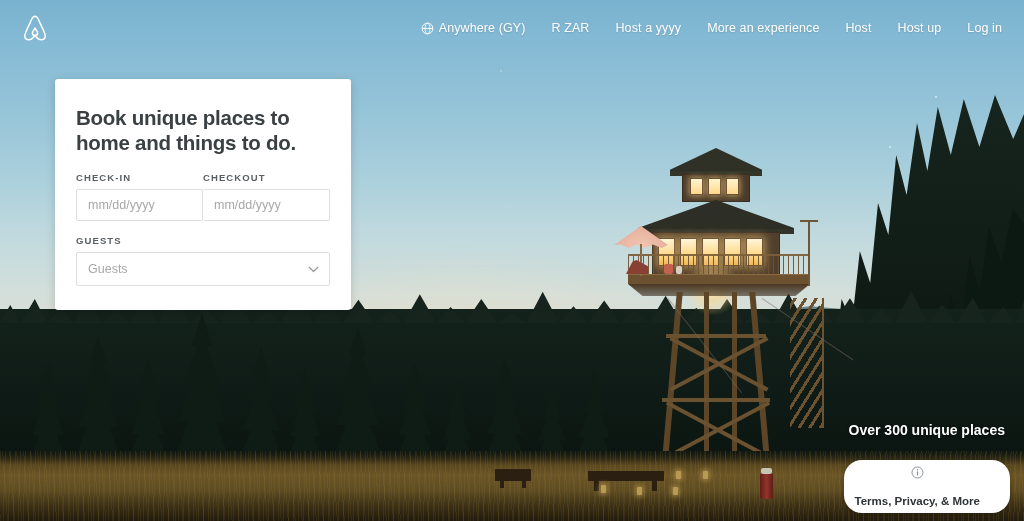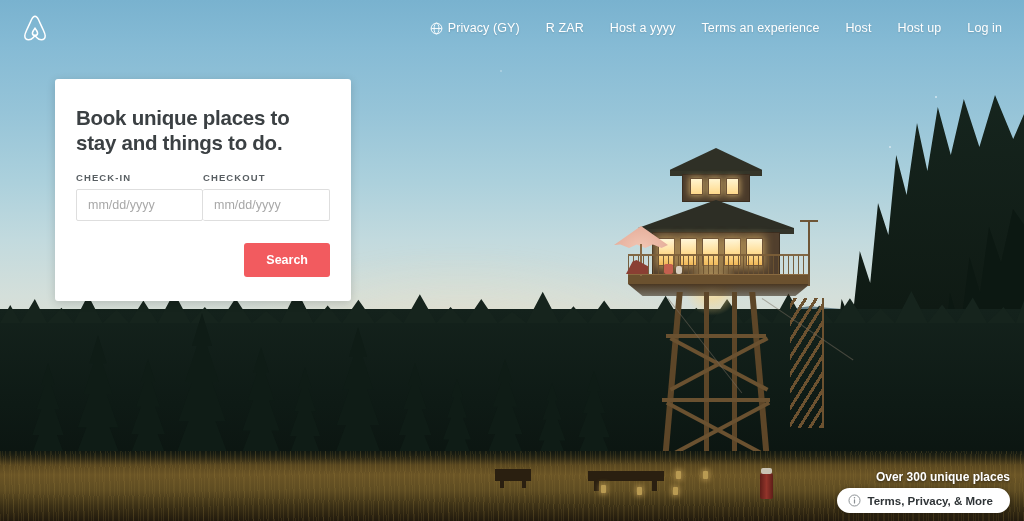--- a/index.html
+++ b/index.html
@@ -444,34 +444,36 @@
   
   .badge {
     position: absolute;
     right: 14px;
     bottom: 8px;
     text-align: right;
     z-index: 25;
   }
   .badge-caption {
     color: #ffffff;
-    font-size: 12px;
+    font-size: 14px;
     font-weight: bold;
-    margin-bottom: 4px;
+    margin-bottom: 22px;
     text-shadow: 0 1px 3px rgba(0,0,0,.6);
+    text-align: center;
   }
   .pill {
     display: inline-flex;
     align-items: center;
-    gap: 7px;
+    gap: 16px;
     background: #ffffff;
     border-radius: 18px;
-    padding: 6px 17px 6px 11px;
+    padding: 6px 30px 6px 11px;
     box-shadow: 0 1px 5px rgba(0,0,0,.3);
     cursor: pointer;
+    flex-direction: column;
   }
   .pill-text {
     font-size: 11.5px;
     font-weight: bold;
     color: #2f3437;
     white-space: nowrap;
   }
   .info-icon { width: 13px; height: 13px; display: block; flex: 0 0 auto; }
 </style>
 </head>
@@ -585,51 +587,57 @@
       </svg>
     </span>
 
     <nav class="nav">
       <div class="nav-item nav-lang">
         <svg class="globe" viewBox="0 0 16 16" aria-hidden="true">
           <circle cx="8" cy="8" r="6.6" fill="none" stroke="#ffffff" stroke-width="1.2"></circle>
           <ellipse cx="8" cy="8" rx="3" ry="6.6" fill="none" stroke="#ffffff" stroke-width="1.1"></ellipse>
           <line x1="1.6" y1="8" x2="14.4" y2="8" stroke="#ffffff" stroke-width="1.1"></line>
         </svg>
-        <span>Privacy (GY)</span>
+        <span>Anywhere (GY)</span>
       </div>
 
       <div class="nav-item">R ZAR</div>
       <div class="nav-item">Host a yyyy</div>
-      <div class="nav-item">Terms an experience</div>
+      <div class="nav-item">More an experience</div>
       <div class="nav-item">Host</div>
       <div class="nav-item">Host up</div>
       <div class="nav-item">Log in</div>
     </nav>
   </div>
 
   <div class="card">
-    <div class="card-title">Book unique places to stay and things to do.</div>
+    <div class="card-title">Book unique places to home and things to do.</div>
 
 
     <div class="row">
       <div class="col">
         <div class="field-label">CHECK-IN</div>
         <input class="text-input" type="text" placeholder="mm/dd/yyyy" style="">
       </div>
       <div class="col">
         <div class="field-label">CHECKOUT</div>
         <input class="text-input" type="text" placeholder="mm/dd/yyyy" style="">
       </div>
     </div>
 
-
-    <div class="actions">
-      <button class="search-btn">Search</button>
+    <div>
+      <div class="field-label" style="margin-top:14px;">GUESTS</div>
+      <div class="guests-wrap" style="margin-top:0;">
+        <input class="select-input" type="text" readonly="" value="Guests" style="">
+        <svg class="chev" viewBox="0 0 12 8" aria-hidden="true">
+          <polyline points="1,1.5 6,6.3 11,1.5" fill="none" stroke="#9a9a9a" stroke-width="1.4" stroke-linecap="round" stroke-linejoin="round"></polyline>
+        </svg>
+      </div>
     </div>
+
   </div>
 
   <div class="badge">
     <div class="badge-caption">Over 300 unique places</div>
     <div class="pill">
       <svg class="info-icon" viewBox="0 0 16 16" aria-hidden="true">
         <circle cx="8" cy="8" r="6.8" fill="none" stroke="#8a8f93" stroke-width="1.2"></circle>
         <circle cx="8" cy="4.6" r=".95" fill="#8a8f93"></circle>
         <rect x="7.25" y="6.6" width="1.5" height="5.2" rx=".7" fill="#8a8f93"></rect>
       </svg>

